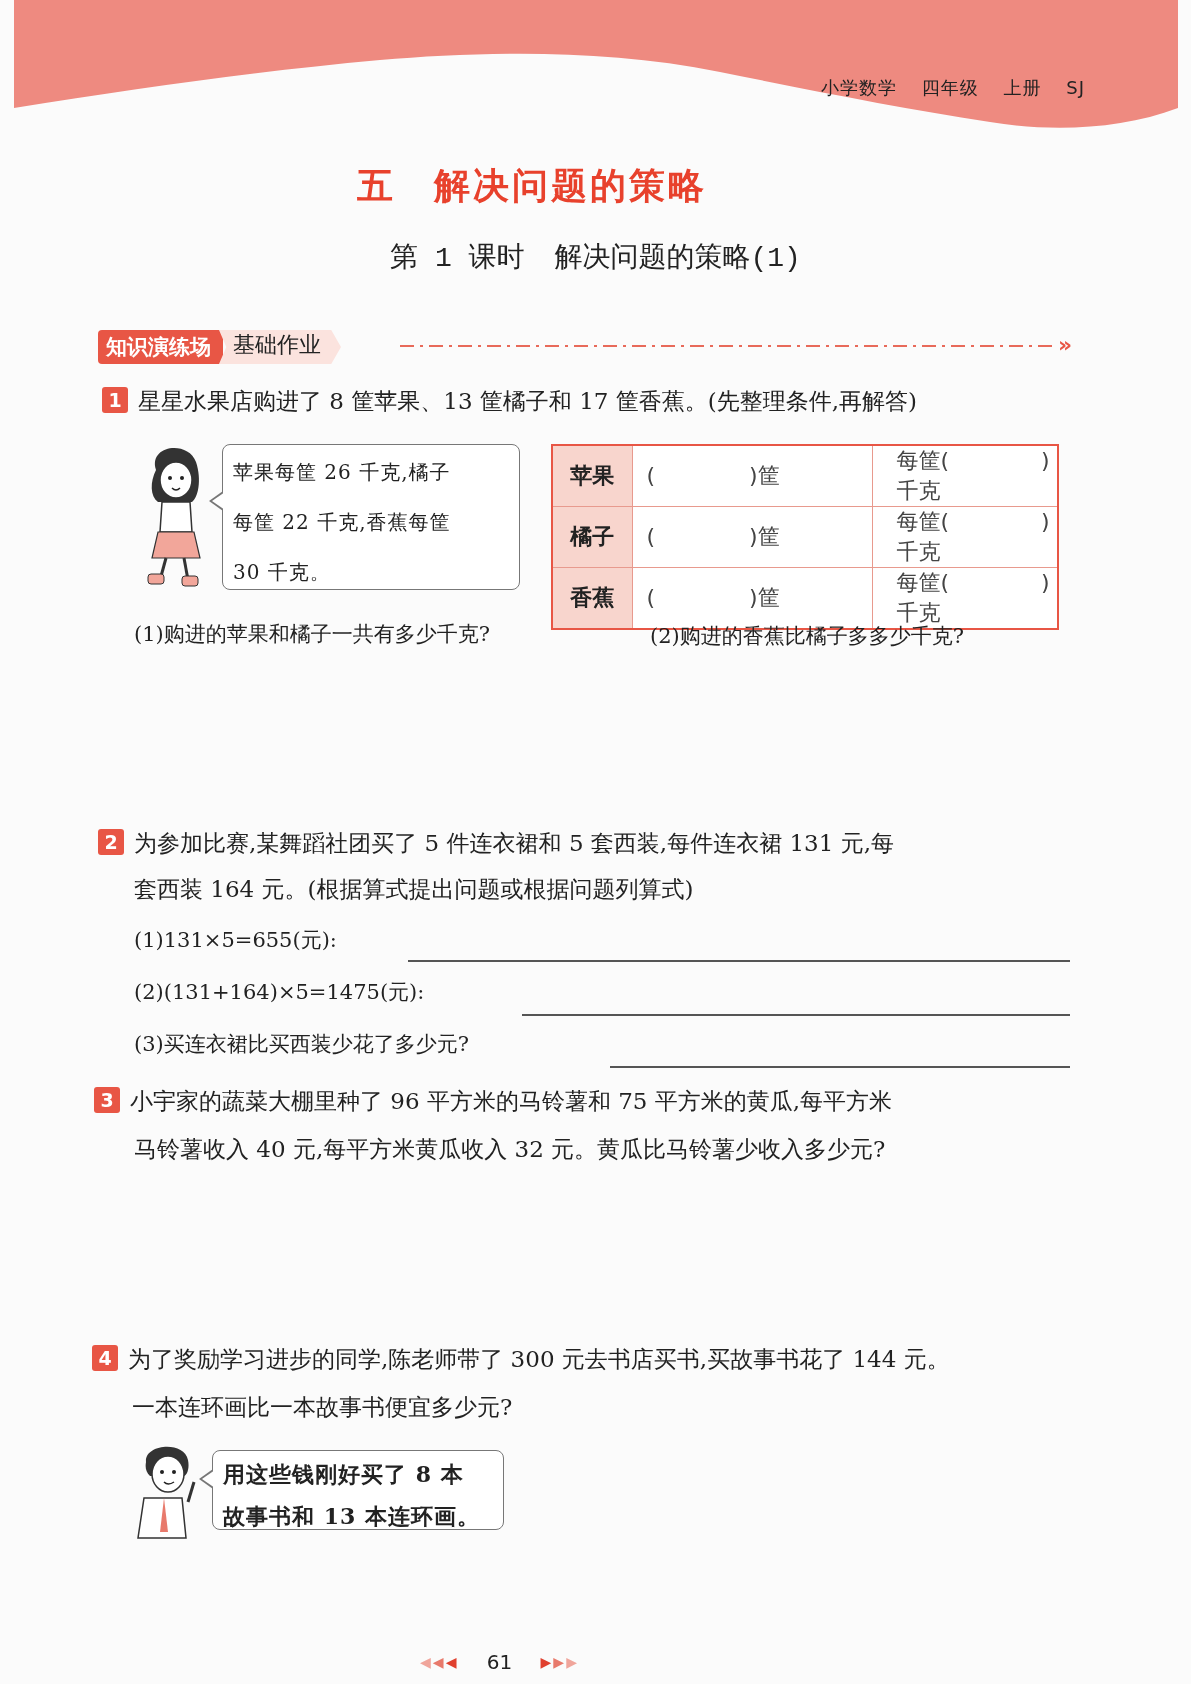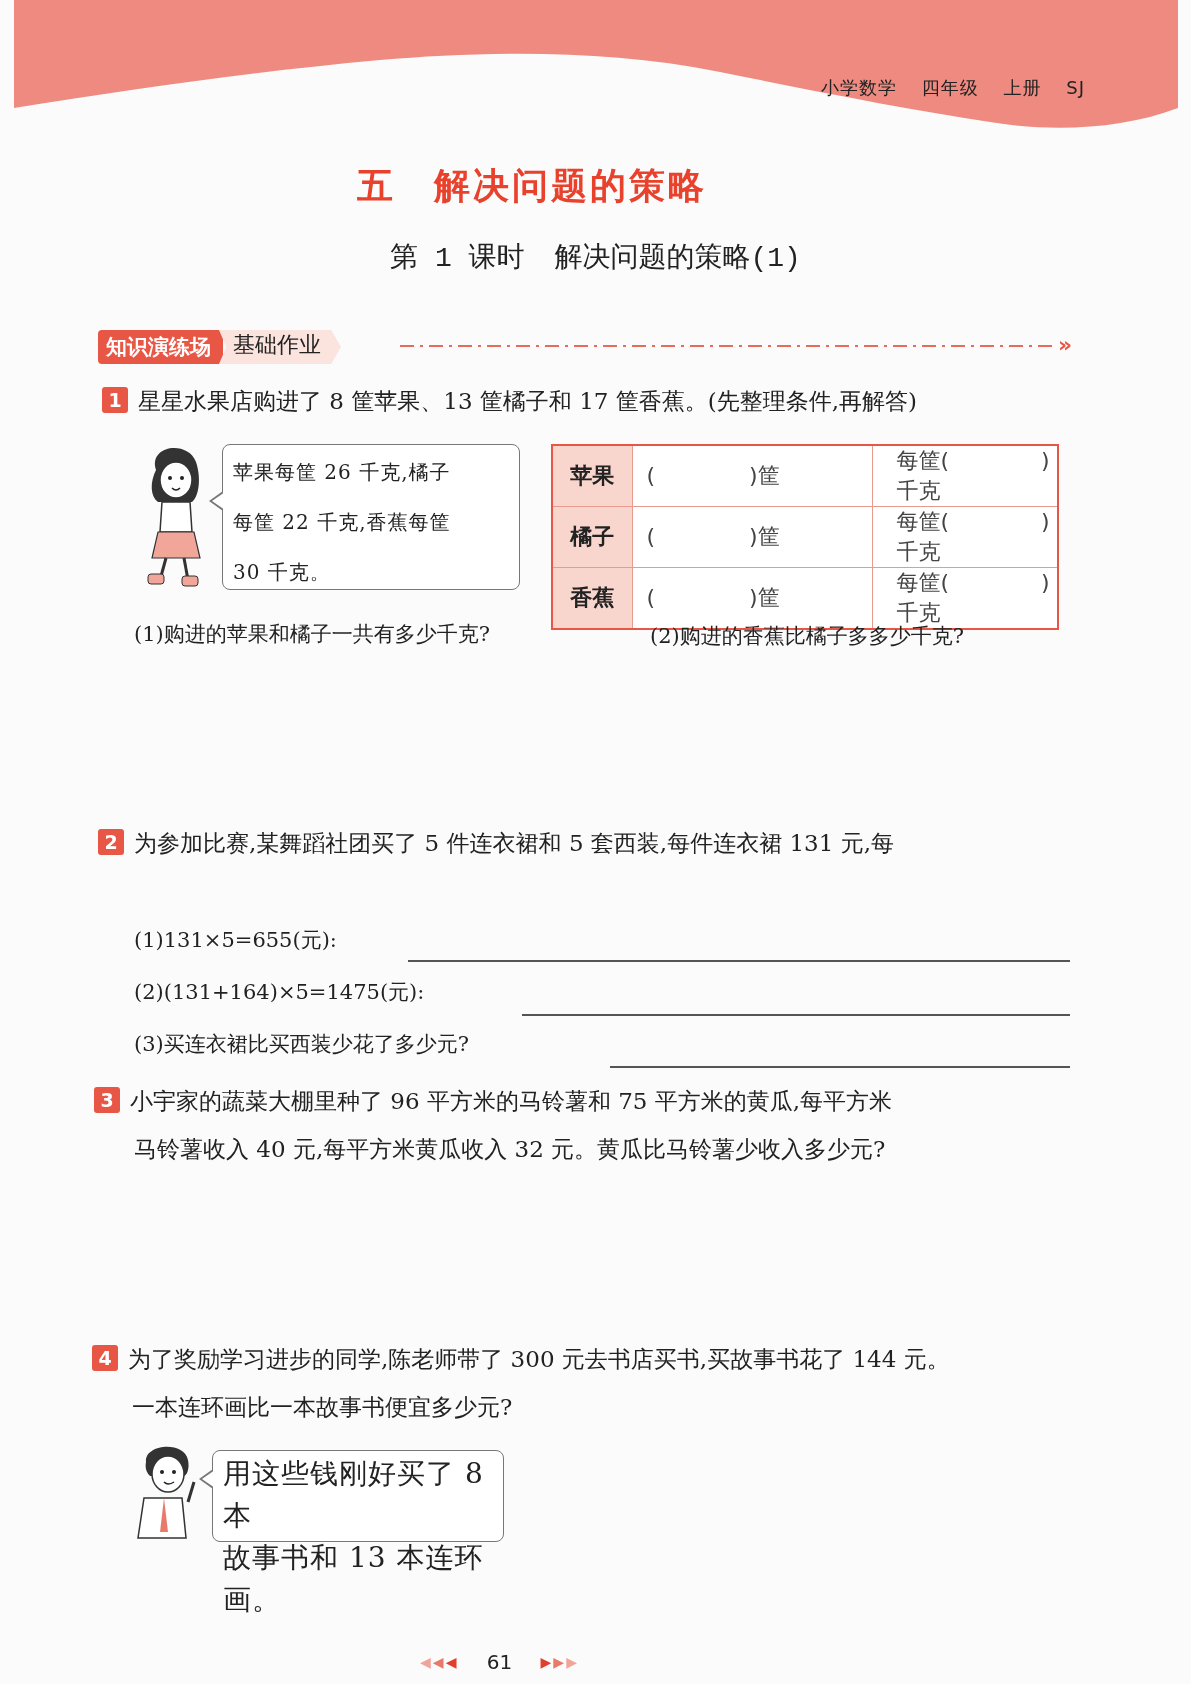--- a/index.html
+++ b/index.html
@@ -115,20 +115,21 @@
   </tr>
 </tbody>
   </table>
 
 <div class="subq" style="left:134px; top:620px;">(1)购进的苹果和橘子一共有多少千克?</div>
 <div class="subq" style="left:650px; top:622px;">(2)购进的香蕉比橘子多多少千克?</div>
 <div style="position:absolute; left:130px; top:660px; width:940px; height:170px;"></div>
 
 <div class="q" style="left:98px; top:820px;">
   <div><span class="badge">2</span><span>为参加比赛,某舞蹈社团买了 5 件连衣裙和 5 套西装,每件连衣裙 131 元,每</span></div>
+  <div style="padding-left:36px;">套西装 164 元。(根据算式提出问题或根据问题列算式)</div>
 </div>
 <div class="subq" style="left:134px; top:926px;">(1)131×5=655(元):</div>
 <div class="answer-line" style="left:408px; top:960px; width:662px;"></div>
 <div class="subq" style="left:134px; top:978px;">(2)(131+164)×5=1475(元):</div>
 <div class="answer-line" style="left:522px; top:1014px; width:548px;"></div>
 <div class="subq" style="left:134px; top:1030px;">(3)买连衣裙比买西装少花了多少元?</div>
 <div class="answer-line" style="left:610px; top:1066px; width:460px;"></div>
 
 <div class="q" style="left:94px; top:1078px;">
   <div><span class="badge">3</span><span>小宇家的蔬菜大棚里种了 96 平方米的马铃薯和 75 平方米的黄瓜,每平方米</span></div>
@@ -144,21 +145,21 @@
 <svg class="figure" style="left:128px; top:1442px;" width="80" height="100" viewBox="0 0 80 100">
   <path d="M18 20 C16 2 56 -2 60 18 C62 28 58 34 56 34 L22 34 C18 30 17 26 18 20 Z" fill="#333"></path>
   <ellipse cx="40" cy="32" rx="16" ry="18" fill="#fff" stroke="#333" stroke-width="1.5"></ellipse>
   <circle cx="34" cy="30" r="2" fill="#222"></circle>
     <circle cx="46" cy="30" r="2" fill="#222"></circle>
   <path d="M36 40 Q40 44 46 40" stroke="#222" fill="none" stroke-width="1.5"></path>
   <path d="M16 56 L54 56 L58 96 L10 96 Z" fill="#fff" stroke="#333" stroke-width="1.5"></path>
   <path d="M36 56 L40 90 L32 90 Z" fill="#e87a6c"></path>
   <path d="M60 60 L66 40" stroke="#333" stroke-width="3"></path>
 </svg>
-<div class="bubble b2" style="left:212px; top:1450px; width:292px; height:92px; line-height:42px; font-size:28px;">
+<div class="bubble b2" style="left:212px; top:1450px; width:292px; height:80px; line-height:42px; font-size:22px;font-weight:bold;">
   <div>用这些钱刚好买了 8 本</div>
   <div>故事书和 13 本连环画。</div>
 </div>
 <div style="position:absolute; left:540px; top:1440px; width:530px; height:180px;"></div>
 
 <div class="footer">
   <span class="arr"><span class="a1">◀</span><span class="a2">◀</span><span class="a3">◀</span></span>
   <span style="margin:0 22px;">61</span>
   <span class="arr"><span class="a3">▶</span><span class="a2">▶</span><span class="a1">▶</span></span>
 </div>

